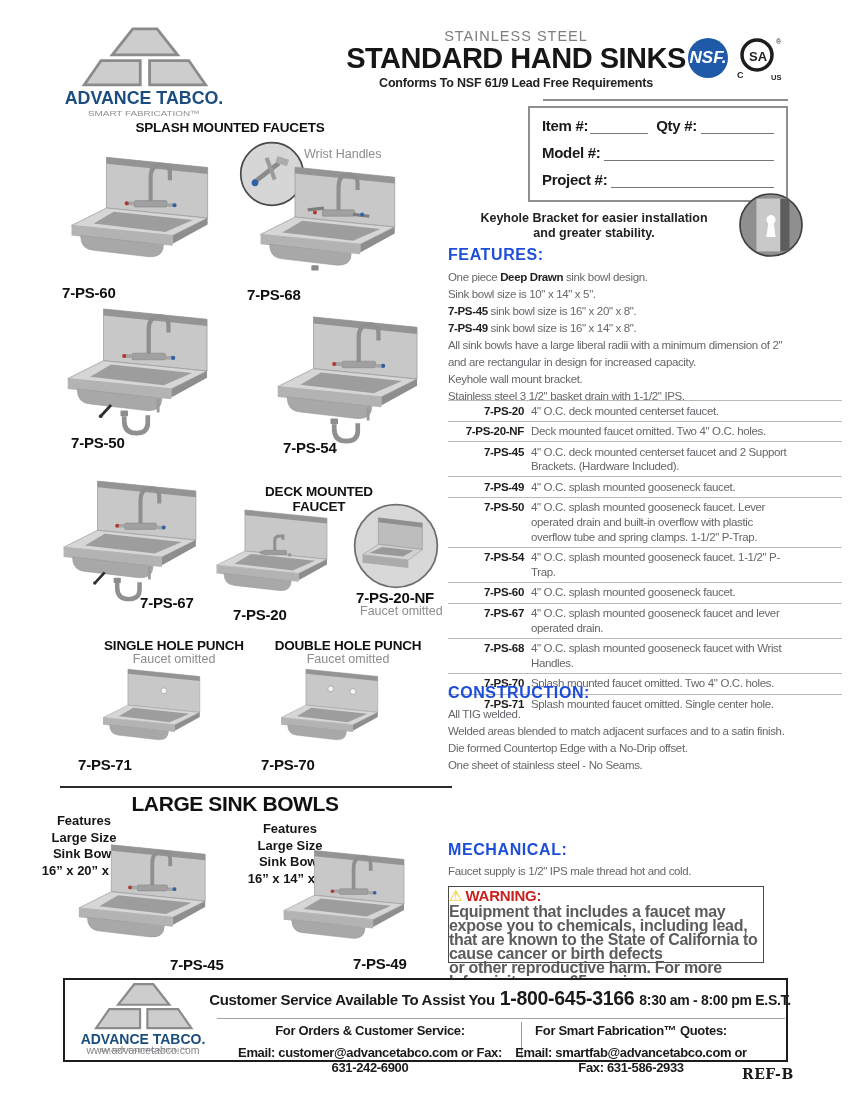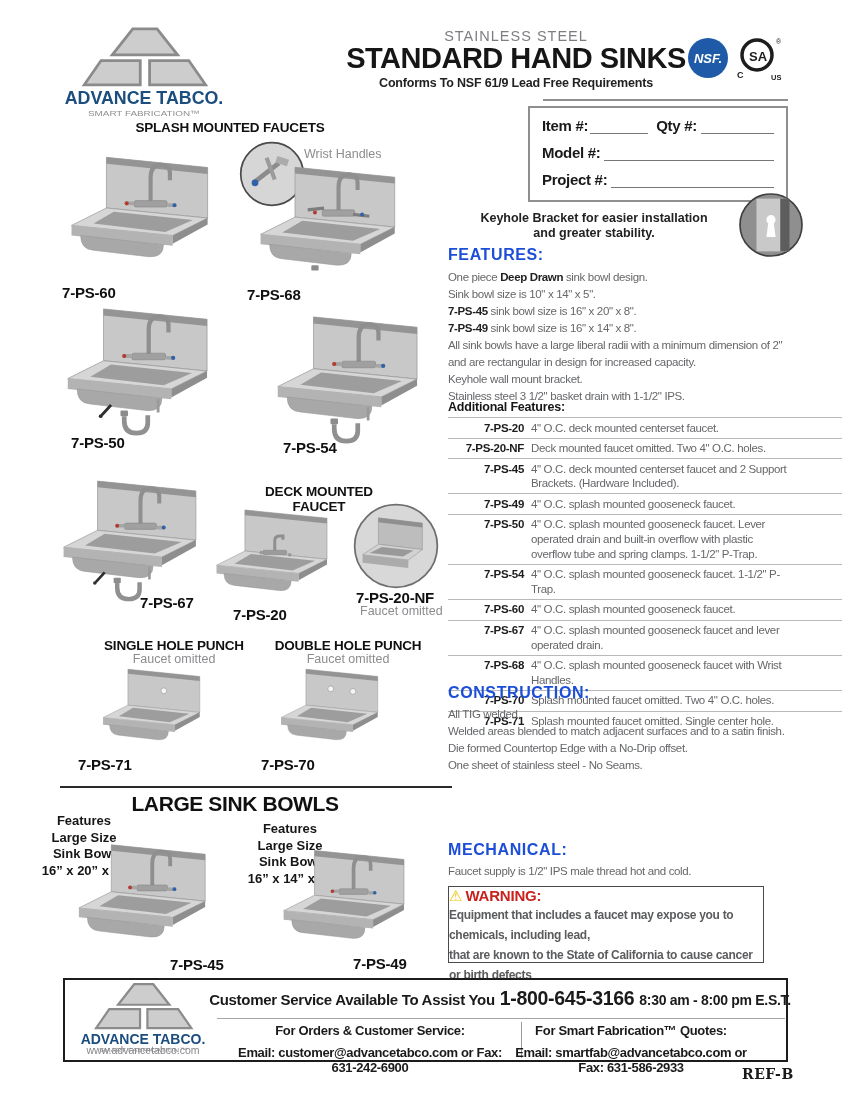--- a/index.html
+++ b/index.html
@@ -6,21 +6,21 @@
   .page{position:relative;width:850px;height:1100px;background:#ffffff;overflow:hidden;
         font-family:"Liberation Sans",sans-serif;color:#1a1a1a;}
   .abs{position:absolute;}
   
   .eyebrow{font-size:14.5px;color:#7d7e82;letter-spacing:1px;text-align:center;}
   .main-title{font-size:29px;font-weight:bold;letter-spacing:-0.5px;text-align:center;color:#161616;}
   .sub-title{font-size:12.5px;font-weight:bold;letter-spacing:-0.2px;text-align:center;color:#222;}
   .hrule{background:#8f8f8f;height:1.5px;}
   .nsf-badge{width:40px;height:40px;border-radius:50%;background:#1e5aa7;color:#fff;
              display:flex;align-items:center;justify-content:center;
-             font-weight:bold;font-style:italic;font-size:13px;}
+             font-weight:bold;font-style:italic;font-size:17px;}
   
   .order-box{border:2px solid #8f8f8f;background:#fff;padding:9px 12px 6px 12px;box-sizing:border-box;}
   .ob-row{display:flex;align-items:flex-end;margin-bottom:10px;}
   .ob-lbl{font-weight:bold;font-size:15px;letter-spacing:-0.3px;white-space:nowrap;}
   .fill-line{border-bottom:1.2px solid #777;height:14px;flex:1;margin-left:4px;}
   .fill-fixed{border-bottom:1.2px solid #777;height:14px;width:58px;margin-left:2px;}
   .keyhole-note{font-size:12.5px;font-weight:bold;text-align:center;line-height:15px;color:#222;}
   
   .prod-title{font-weight:bold;font-size:13.5px;letter-spacing:-0.2px;color:#101010;text-align:center;}
   .prod-label{font-weight:bold;font-size:15px;letter-spacing:-0.2px;color:#101010;}
@@ -37,21 +37,21 @@
   .af-table{width:394px;}
   .af-row{display:flex;border-top:1px solid #b9b9b9;padding:2.5px 0 2.5px 0;}
   .af-model{width:76px;text-align:right;font-weight:bold;font-size:11.5px;letter-spacing:-0.3px;
             color:#1c1c1c;flex:none;line-height:14.6px;}
   .af-desc{margin-left:7px;width:256px;font-size:11.5px;letter-spacing:-0.35px;
            color:#66676a;line-height:14.6px;}
   
   .warning-box{border:1.5px solid #4a4a4a;box-sizing:border-box;text-align:left;padding-top:0;}
   .warning-title{font-size:15px;font-weight:bold;color:#c9211c;letter-spacing:-0.2px;display:inline;}
   .warn-tri{color:#f2c200;font-size:15px;margin-right:3px;}
-  .warning-line{font-size:12px;font-weight:bold;color:#5b5c5e;letter-spacing:-0.3px;line-height:20px;}
+  .warning-line{font-size:16px;font-weight:bold;color:#5b5c5e;letter-spacing:-0.3px;line-height:14px;}
   
   .footer-box{border:2.5px solid #1c1c1c;box-sizing:border-box;background:#fff;}
   .f-service{display:flex;align-items:baseline;justify-content:center;white-space:nowrap;}
   .f-pre{font-weight:bold;font-size:15px;letter-spacing:-0.3px;}
   .f-phone{font-weight:bold;font-size:19.5px;letter-spacing:-0.3px;margin-left:5px;}
   .f-hours{font-weight:bold;font-size:14px;letter-spacing:-0.3px;margin-left:5px;}
   .f-col-title{font-weight:bold;font-size:13px;letter-spacing:-0.3px;text-align:center;}
   .f-col-line{font-weight:bold;font-size:13px;letter-spacing:-0.35px;text-align:center;margin-top:7px;}
   .f-web{font-size:10.5px;color:#85868a;text-align:center;}
   .vline{background:#9a9a9a;width:1.2px;}
@@ -369,21 +369,20 @@
       <div class="body-line"><span></span><span class="bld">7-PS-45</span><span> sink bowl size is 16" x 20" x 8".</span></div>
       <div class="body-line"><span></span><span class="bld">7-PS-49</span><span> sink bowl size is 16" x 14" x 8".</span></div>
       <div class="body-line"><span>All sink bowls have a large liberal radii with a minimum dimension of 2"</span></div>
       <div class="body-line"><span>and are rectangular in design for increased capacity.</span></div>
       <div class="body-line"><span>Keyhole wall mount bracket.</span></div>
       <div class="body-line"><span>Stainless steel 3 1/2" basket drain with 1-1/2" IPS.</span></div>
     </div>
   </div>
 
   <div class="abs" style="left:448px;top:400px;width:394px;">
-    <div class="sub-head" style="margin-bottom:3px;">Additional Features:</div>
     <div class="af-table">
       <div class="af-row">
           <div class="af-model">7-PS-20</div>
           <div class="af-desc">4" O.C. deck mounted centerset faucet.</div>
         </div>
       <div class="af-row">
           <div class="af-model">7-PS-20-NF</div>
           <div class="af-desc">Deck mounted faucet omitted. Two 4" O.C. holes.</div>
         </div>
       <div class="af-row">

